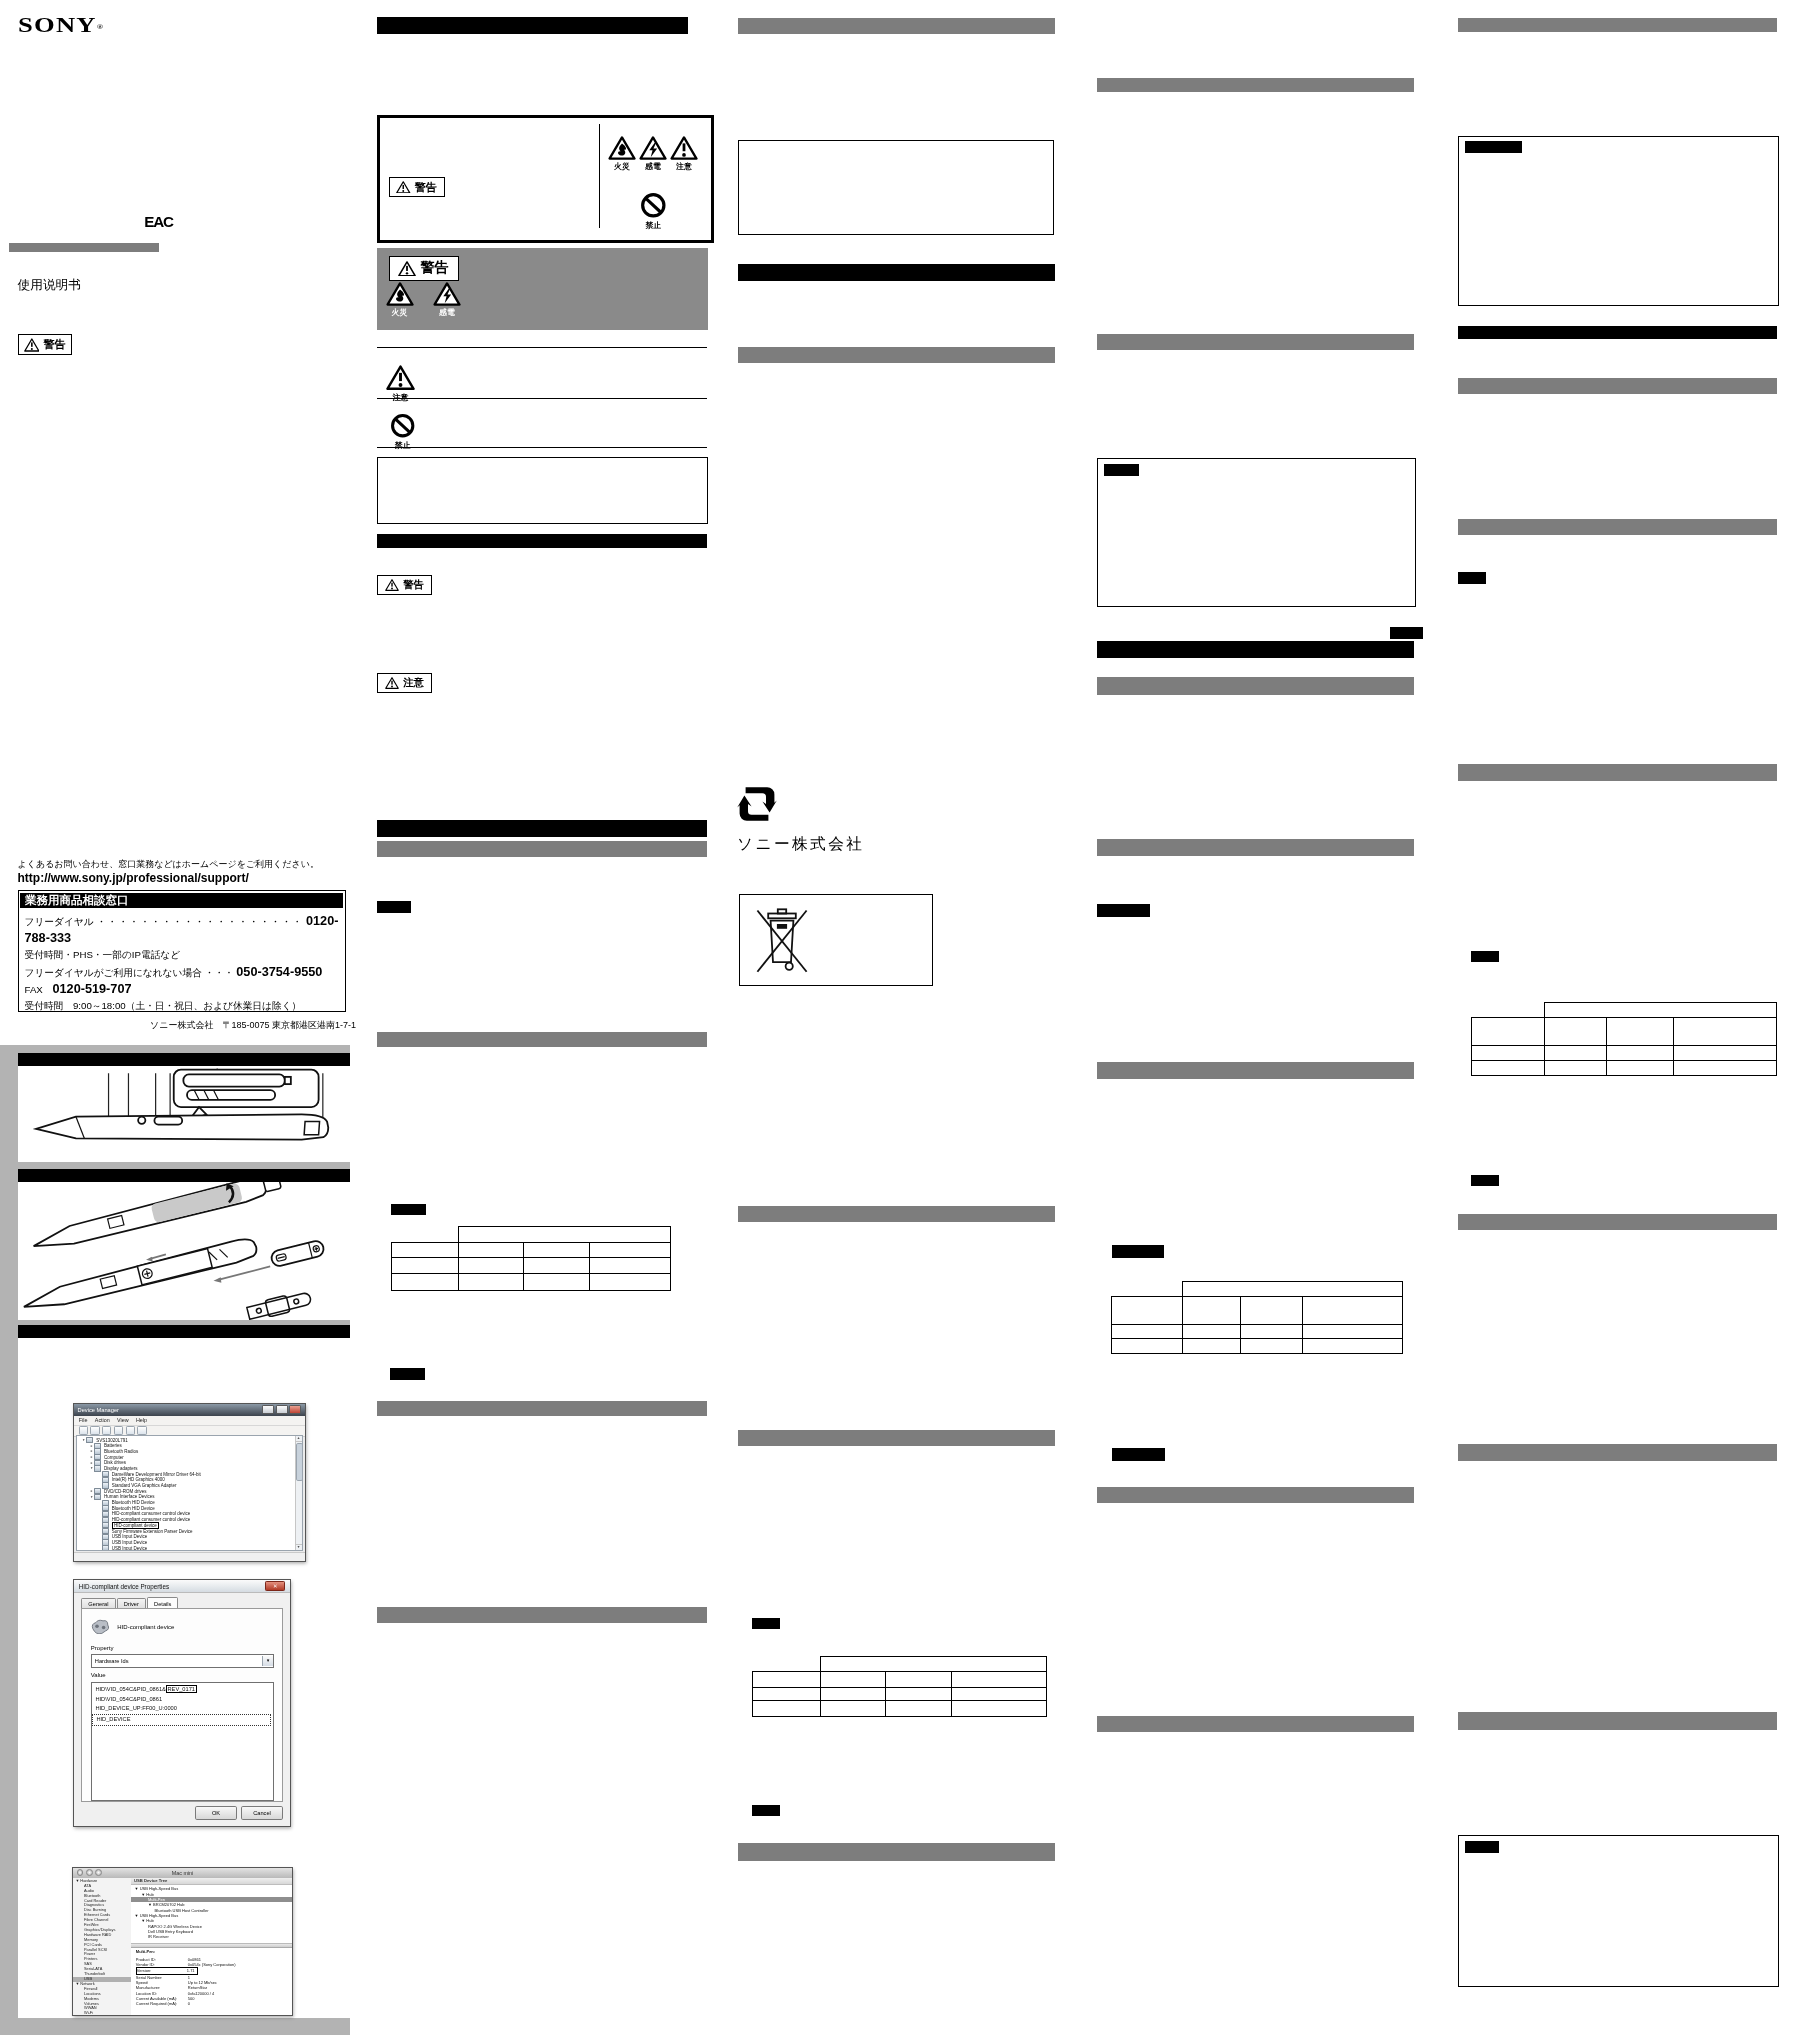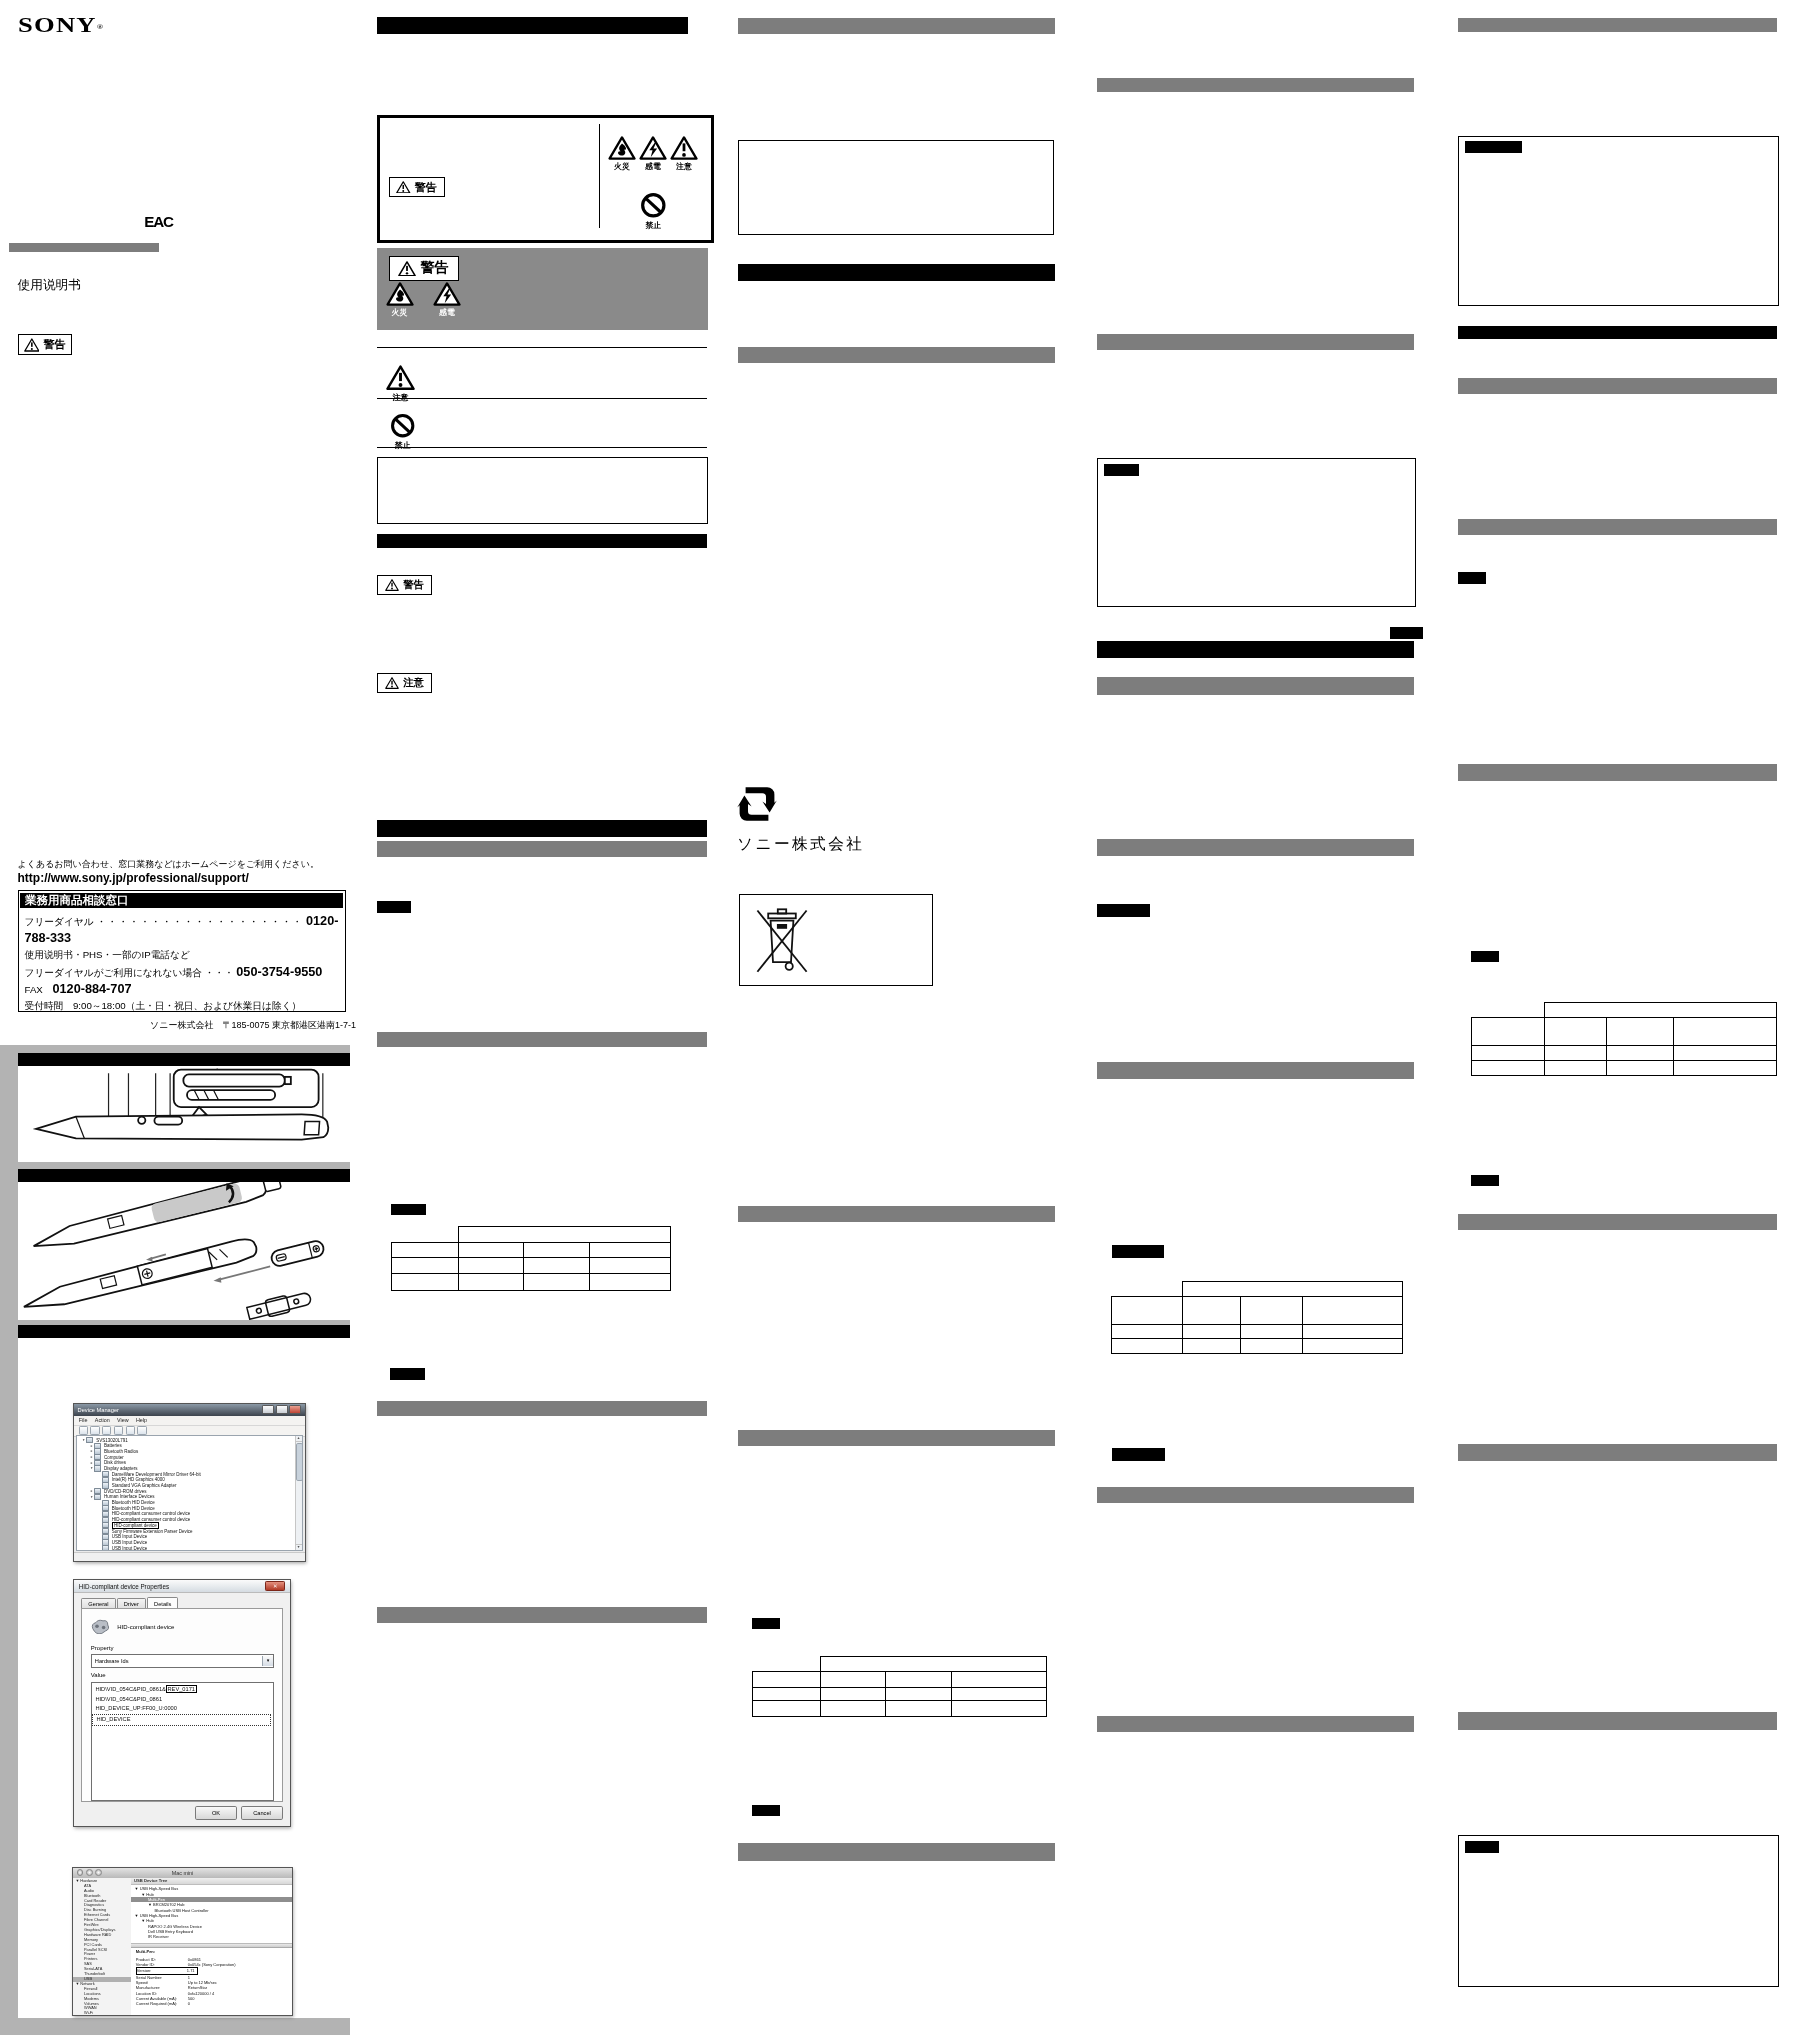--- a/index.html
+++ b/index.html
@@ -86,23 +86,23 @@
       </svg>
     <span>警告</span>
   </div>
 
   <div class="abs" style="left:17.5px;top:858px;font-size:9px;">よくあるお問い合わせ、窓口業務などはホームページをご利用ください。</div>
   <div class="abs" style="left:17.5px;top:871px;font-size:12px;font-weight:bold;">http://www.sony.jp/professional/support/</div>
   <div class="abs box2" style="left:17.5px;top:890px;width:326px;height:120px;">
     <div style="background:#000;color:#fff;font-weight:bold;font-size:11.5px;height:15.7px;line-height:15.7px;padding-left:4.8px;margin:1.8px;">業務用商品相談窓口</div>
     <div style="padding:2.4px 6px;font-size:9.7px;line-height:16.3px;">
       <div><span>フリーダイヤル</span> <span style="letter-spacing:1.2px;">・・・・・・・・・・・・・・・・・・・</span> <b style="font-size:12.7px;">0120-788-333</b></div>
-      <div><span>使用说明书・PHS・一部のIP電話など</span></div>
+      <div><span>受付時間・PHS・一部のIP電話など</span></div>
       <div><span>フリーダイヤルがご利用になれない場合</span> <span>・・・</span> <b style="font-size:12.7px;">050-3754-9550</b></div>
-      <div><span>FAX</span>　<b style="font-size:12.7px;">0120-884-707</b></div>
+      <div><span>FAX</span>　<b style="font-size:12.7px;">0120-519-707</b></div>
       <div><span>受付時間</span>　<span>9:00～18:00（土・日・祝日、および休業日は除く）</span></div>
     </div>
   </div>
   <div class="abs" style="left:150px;top:1019px;font-size:9px;">ソニー株式会社　〒185-0075 東京都港区港南1-7-1</div>
 
   <div class="abs panel" style="left:0;top:1045px;width:350px;height:990px;"></div>
 
   <div class="abs figbox" style="left:17.5px;top:1053px;width:332px;height:109px;">
     <div class="fighead"></div>
     <svg class="abs" style="left:0;top:12.7px;" width="332" height="96" viewBox="0 0 550 159">

